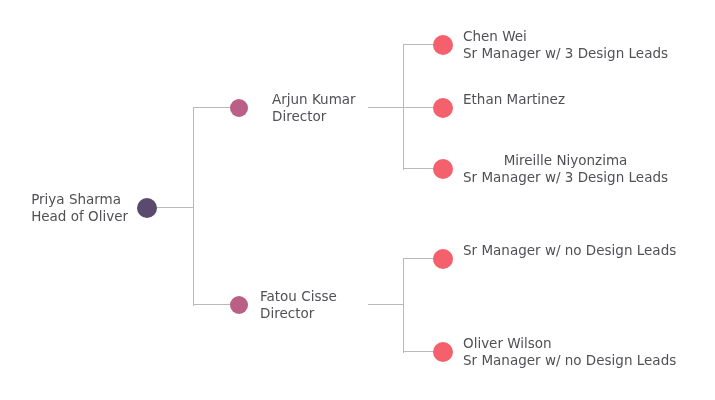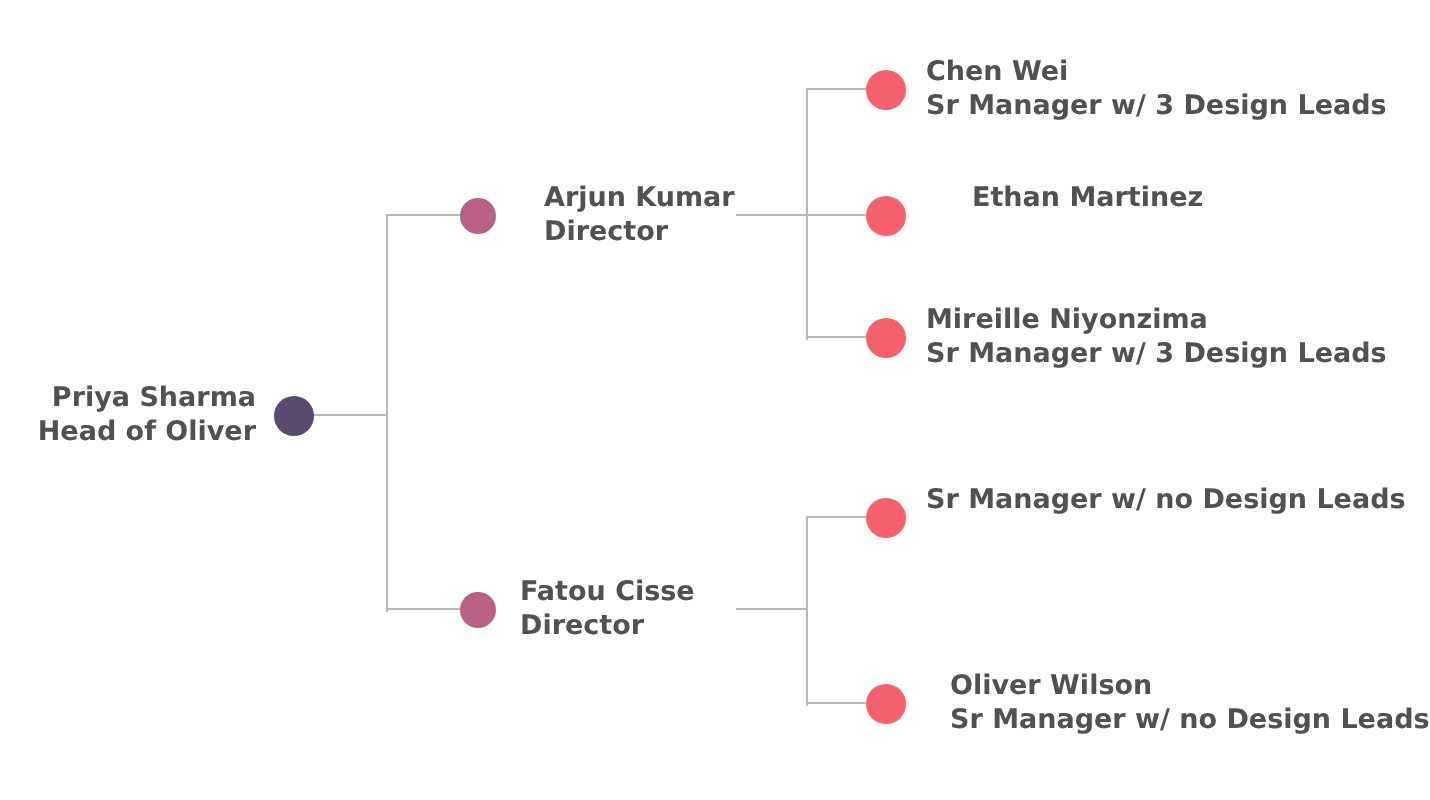--- a/index.html
+++ b/index.html
@@ -12,23 +12,22 @@
     font-family: "DejaVu Sans", "Liberation Sans", sans-serif;
   }
   .line { position: absolute; background: #b9b9b9; }
   .dot  { position: absolute; border-radius: 50%; }
   .label {
     position: absolute;
     color: #515155;
     font-size: 13.5px;
     line-height: 17px;
     white-space: nowrap;
-    font-weight: bold;
   }
-  .label.align-right { text-align: right; }
+  .label.align-right { }
 </style>
 </head>
 <body>
 
 <div class="canvas">
 
   <div class="line" style="left: 156px; top: 207px; width: 38px; height: 1px; background: rgb(185, 185, 185);"></div>
   <div class="line" style="left: 193px; top: 108px; width: 1px; height: 198px; background: rgb(185, 185, 185);"></div>
   <div class="line" style="left: 193px; top: 107px; width: 38px; height: 1px; background: rgb(185, 185, 185);"></div>
   <div class="line" style="left: 193px; top: 304px; width: 38px; height: 1px; background: rgb(185, 185, 185);"></div>
@@ -61,34 +60,34 @@
     <div>Director</div>
   </div>
 
   <div class="dot" style="left: 433px; top: 35px; width: 20px; height: 20px; background: rgb(244, 97, 109);"></div>
   <div class="label" style="left:463px; top:28px;">
     <div>Chen Wei</div>
     <div>Sr Manager w/ 3 Design Leads</div>
   </div>
 
   <div class="dot" style="left: 433px; top: 98px; width: 20px; height: 20px; background: rgb(244, 97, 109);"></div>
-  <div class="label" style="left:463px; top:91px;margin-left:23px;">
+  <div class="label" style="left:463px; top:91px;">
     <div>Ethan Martinez</div>
   </div>
 
   <div class="dot" style="left: 433px; top: 159px; width: 20px; height: 20px; background: rgb(244, 97, 109);"></div>
-  <div class="label" style="left:463px; top:152px;">
+  <div class="label" style="left:463px; top:152px;text-align:center;">
     <div>Mireille Niyonzima</div>
     <div>Sr Manager w/ 3 Design Leads</div>
   </div>
 
   <div class="dot" style="left: 433px; top: 249px; width: 20px; height: 20px; background: rgb(244, 97, 109);"></div>
   <div class="label" style="left:463px; top:242px;">
     <div>Sr Manager w/ no Design Leads</div>
   </div>
 
   <div class="dot" style="left: 433px; top: 342px; width: 20px; height: 20px; background: rgb(244, 97, 109);"></div>
-  <div class="label" style="left:463px; top:335px;margin-left:12px;">
+  <div class="label" style="left:463px; top:335px;">
     <div>Oliver Wilson</div>
     <div>Sr Manager w/ no Design Leads</div>
   </div>
 
 </div>
 
 </body></html>

